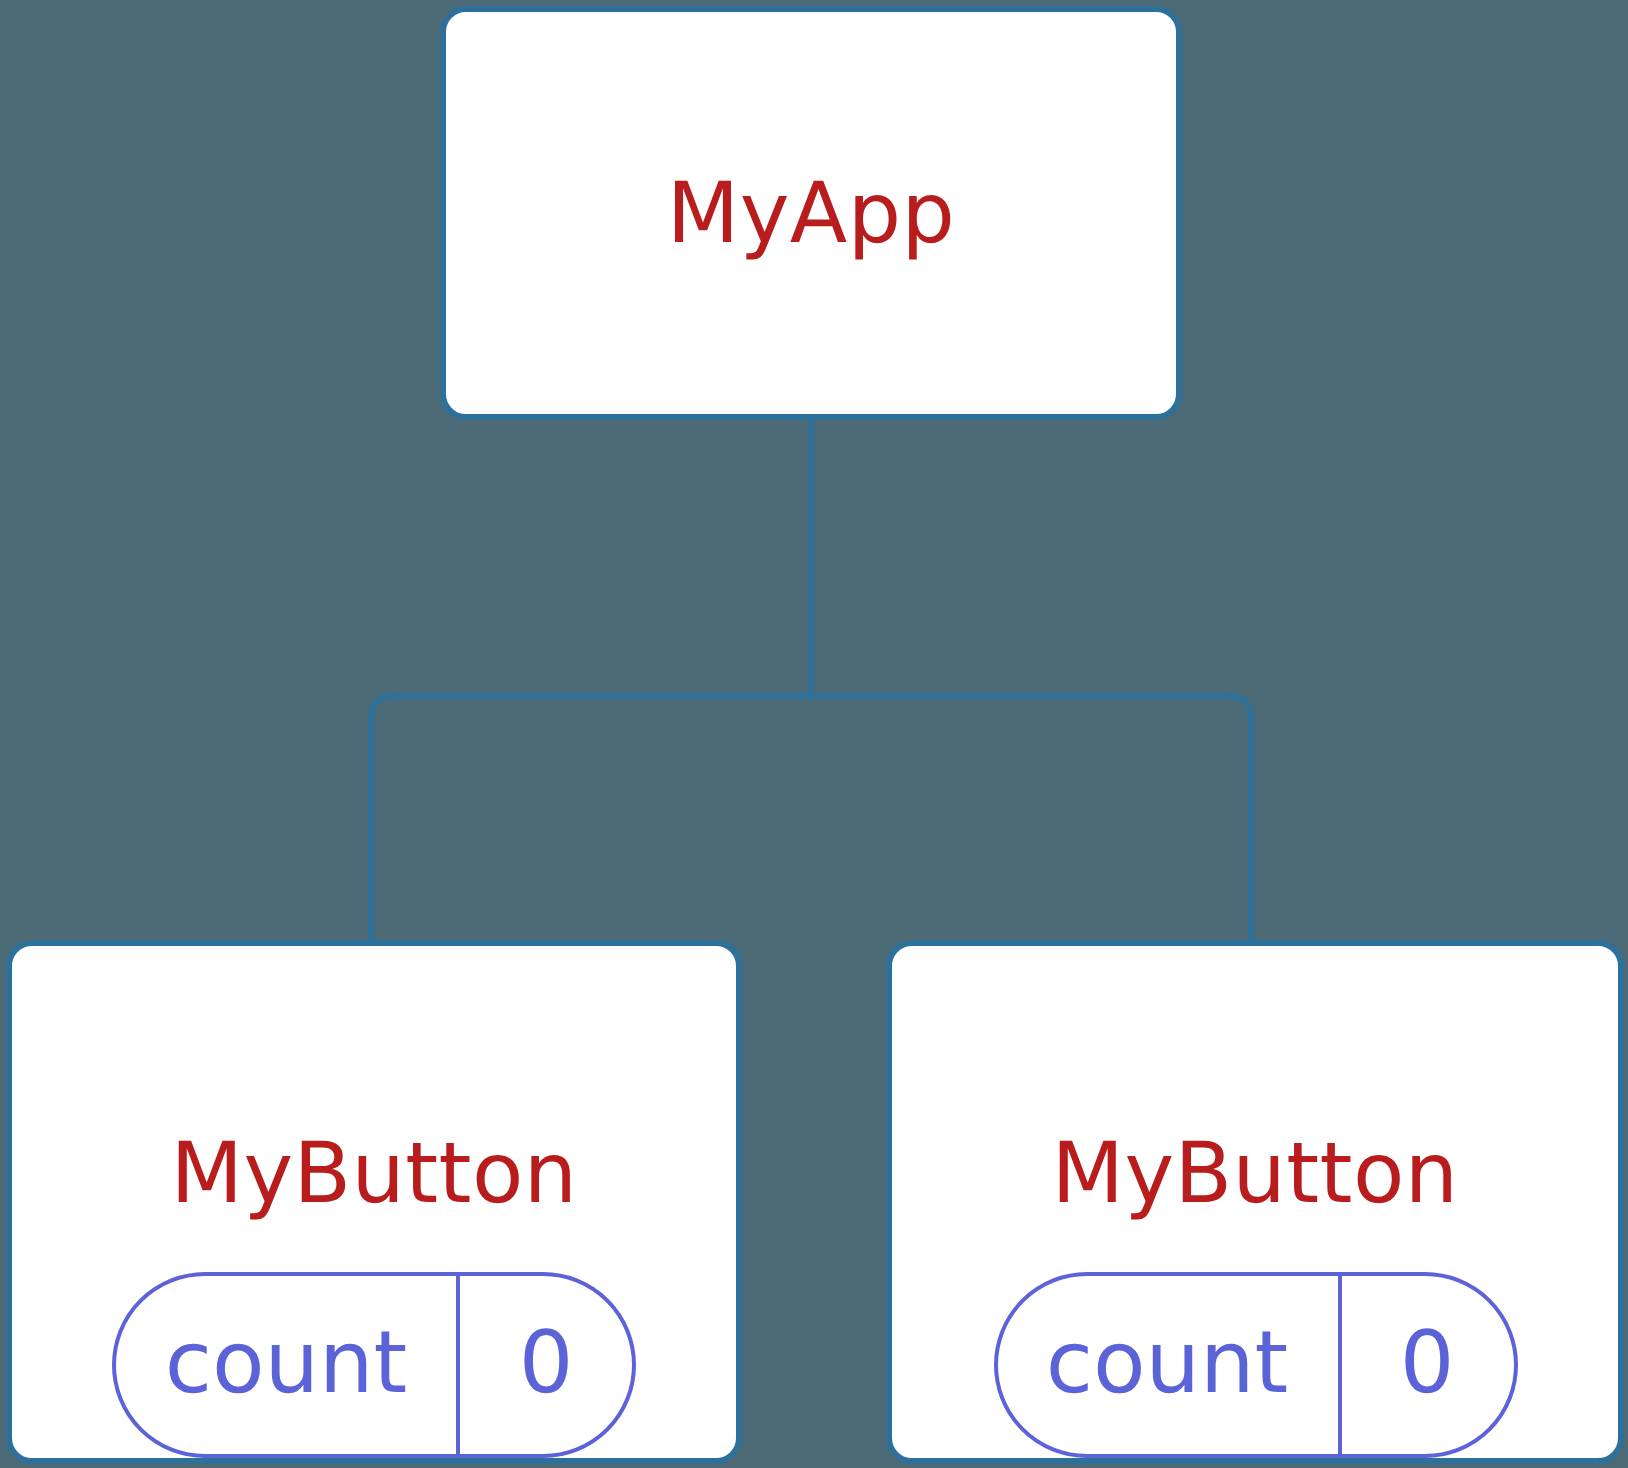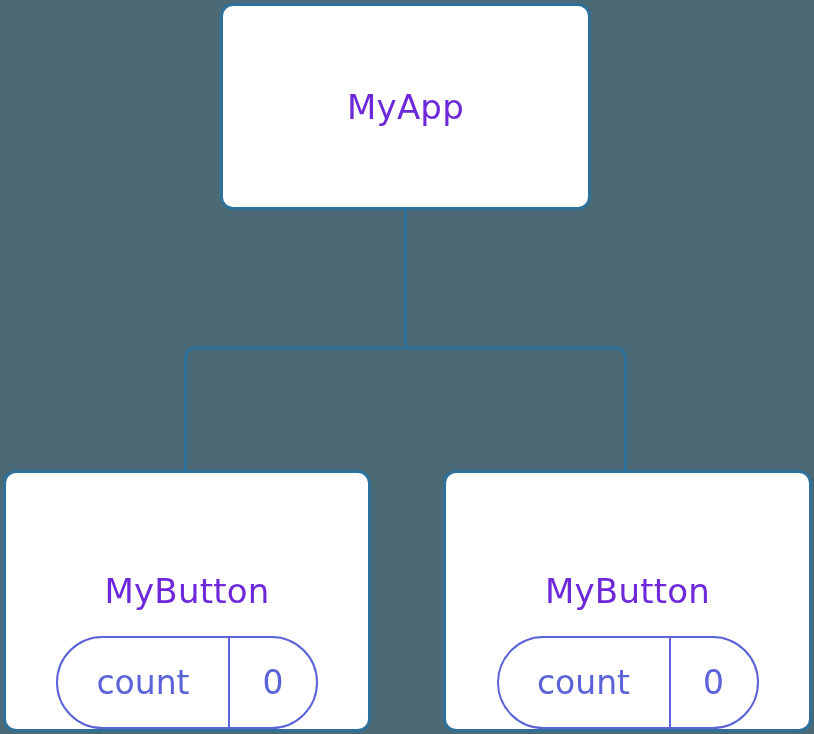--- a/index.html
+++ b/index.html
@@ -35,22 +35,22 @@
     position: absolute;
     background: #ffffff;
     border: 3px solid #2d7099;
     border-radius: 13px;
     box-sizing: border-box;
     display: flex;
     flex-direction: column;
     align-items: center;
   }
   .node-label {
-    color: #6d28d9;
-    font-size: 34px;
+    color: #b91c1c;
+    font-size: 42px;
     line-height: 1;
     letter-spacing: 0.2px;
     white-space: nowrap;
     user-select: none;
   }
 
   
   #node-myapp {
     left: 220px;
     top: 3px;
@@ -88,21 +88,21 @@
     background: #ffffff;
     box-sizing: border-box;
     overflow: hidden;
   }
   .state-key,
   .state-value {
     display: flex;
     align-items: center;
     justify-content: center;
     color: #5c63d8;
-    font-size: 33px;
+    font-size: 43px;
     line-height: 1;
     white-space: nowrap;
     user-select: none;
     box-sizing: border-box;
   }
   .state-key {
     min-width: 170px;
     padding: 0 14px;
   }
   .state-value {

